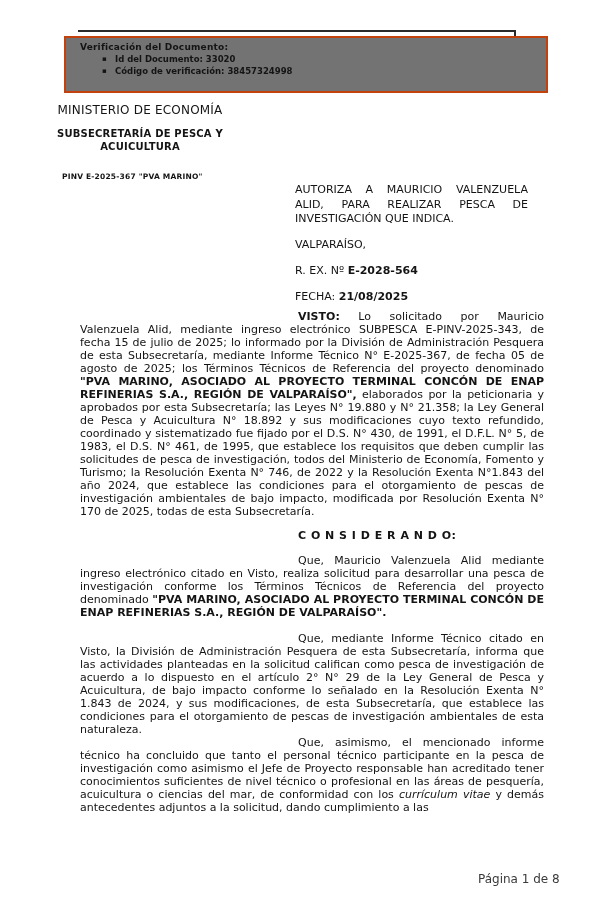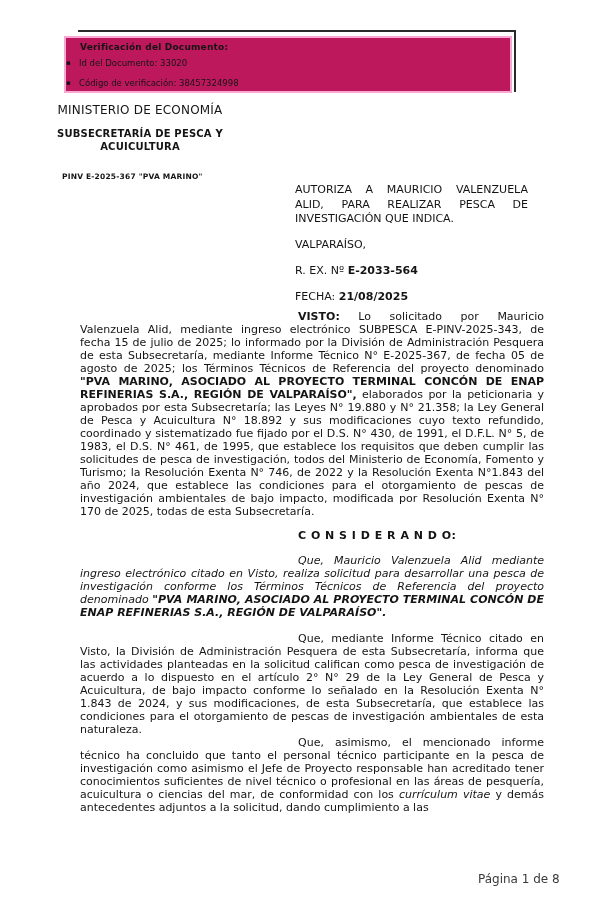--- a/index.html
+++ b/index.html
@@ -10,30 +10,30 @@
     font-family:"DejaVu Sans",sans-serif;
     color:#141414;
     overflow:hidden;
   }
   
   .verify-artifact{
     position:absolute;left:78px;top:30px;width:436px;height:60px;
     border-top:2px solid #2a2a2a;border-right:2px solid #2a2a2a;
   }
   .verify-box{
-    position:absolute;left:64px;top:36px;width:448px;height:57px;
-    border:2px solid #f9a8d4;background:#be185d;box-sizing:border-box;
+    position:absolute;left:64px;top:36px;width:484px;height:57px;
+    border:2px solid #c2410c;background:#737373;box-sizing:border-box;
   }
   .verify-title{
     margin:4px 0 1px 14px;
     font-size:9px;font-weight:bold;letter-spacing:.2px;
   }
   .verify-list{margin:0;padding:0;list-style:none;}
   .verify-list li{
-    font-size:8.5px;font-weight:normal;line-height:20px;
+    margin-left:36px;font-size:8.5px;font-weight:bold;line-height:12px;
     white-space:nowrap;
   }
   .bullet{display:inline-block;width:13px;font-size:7px;vertical-align:1px;}
   
   .letterhead{
     position:absolute;left:20px;top:103px;width:240px;text-align:center;
   }
   .ministry{font-size:12px;line-height:15px;letter-spacing:.2px;}
   .subsecretaria{
     margin-top:9px;font-size:10px;line-height:13px;font-weight:bold;
@@ -55,21 +55,21 @@
   .italic{font-style:italic;}
   
   .doc-body{
     position:absolute;left:80px;top:310px;width:464px;
     font-size:11px;line-height:13px;text-align:justify;
   }
   .doc-body p{margin:0;text-indent:218px;}
   p.considerando{
     margin:11px 0 12px 0;font-weight:bold;text-indent:218px;letter-spacing:.5px;
   }
-  p.gap-after{margin-bottom:13px;font-style:italic;}
+  p.gap-after{margin-bottom:13px;}
   .page-footer{
     position:absolute;left:478px;top:872px;
     font-size:12px;color:#3a3a3a;white-space:nowrap;
   }
 </style>
 </head>
 <body>
 
 <div class="page">
 
@@ -93,21 +93,21 @@
     <div class="subsecretaria" style="margin-top:0;">ACUICULTURA</div>
   </div>
 
   <div class="pinv-code">PINV E-2025-367 "PVA MARINO"</div>
 
   <div class="res-title">AUTORIZA A MAURICIO VALENZUELA ALID, PARA REALIZAR PESCA DE INVESTIGACIÓN QUE INDICA.</div>
 
   <div class="res-city">VALPARAÍSO,</div>
 
   <div class="res-number">
-    <span>R. EX. Nº </span><span class="bold">E-2033-564</span>
+    <span>R. EX. Nº </span><span class="bold">E-2028-564</span>
   </div>
 
   <div class="res-date">
     <span>FECHA: </span><span class="bold">21/08/2025</span>
   </div>
 
   <div class="doc-body">
     <p>
       <span class="bold">VISTO:</span><span> Lo solicitado por Mauricio Valenzuela Alid, mediante ingreso electrónico SUBPESCA E-PINV-2025-343, de fecha 15 de julio de 2025; lo informado por la División de Administración Pesquera de esta Subsecretaría, mediante Informe Técnico N° E-2025-367, de fecha 05 de agosto de 2025; los Términos Técnicos de Referencia del proyecto denominado </span><span class="bold">"PVA MARINO, ASOCIADO AL PROYECTO TERMINAL CONCÓN DE ENAP REFINERIAS S.A., REGIÓN DE VALPARAÍSO",</span><span> elaborados por la peticionaria y aprobados por esta Subsecretaría; las Leyes N° 19.880 y N° 21.358; la Ley General de Pesca y Acuicultura N° 18.892 y sus modificaciones cuyo texto refundido, coordinado y sistematizado fue fijado por el D.S. N° 430, de 1991, el D.F.L. N° 5, de 1983, el D.S. N° 461, de 1995, que establece los requisitos que deben cumplir las solicitudes de pesca de investigación, todos del Ministerio de Economía, Fomento y Turismo; la Resolución Exenta N° 746, de 2022 y la Resolución Exenta N°1.843 del año 2024, que establece las condiciones para el otorgamiento de pescas de investigación ambientales de bajo impacto, modificada por Resolución Exenta N° 170 de 2025, todas de esta Subsecretaría.</span>
     </p>

